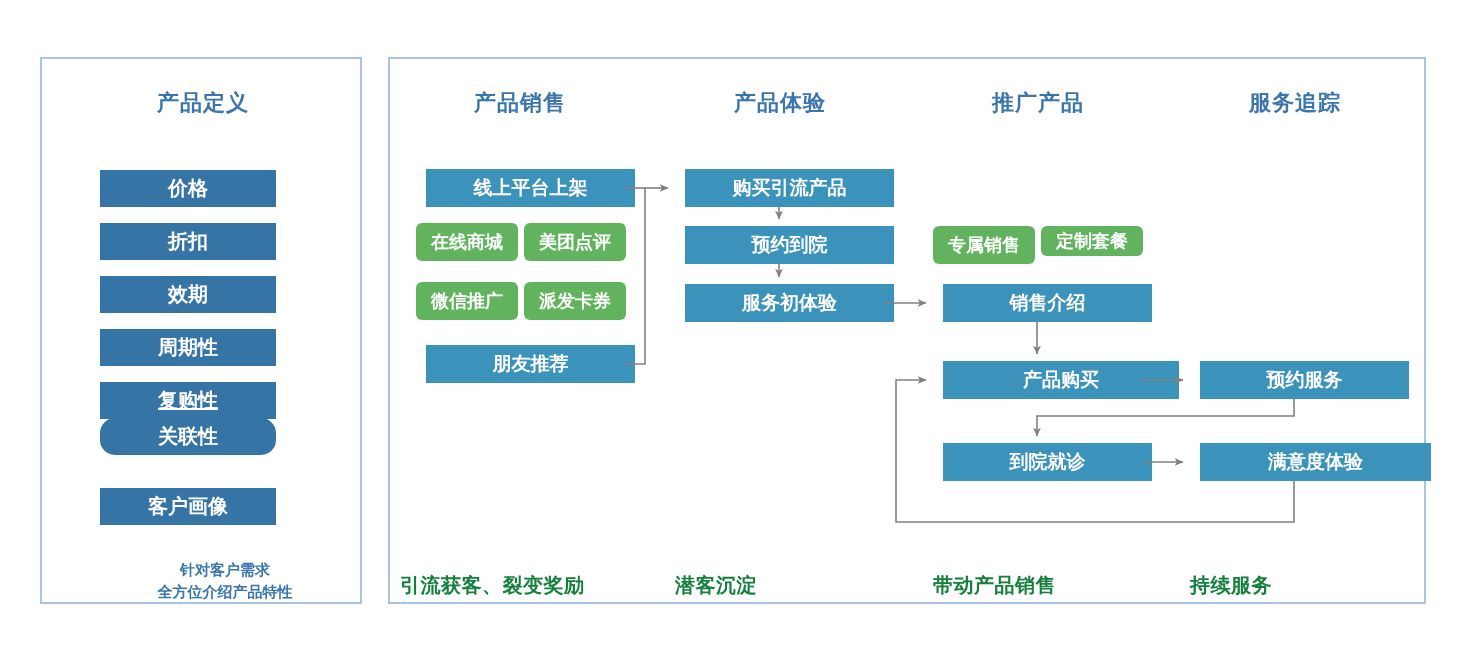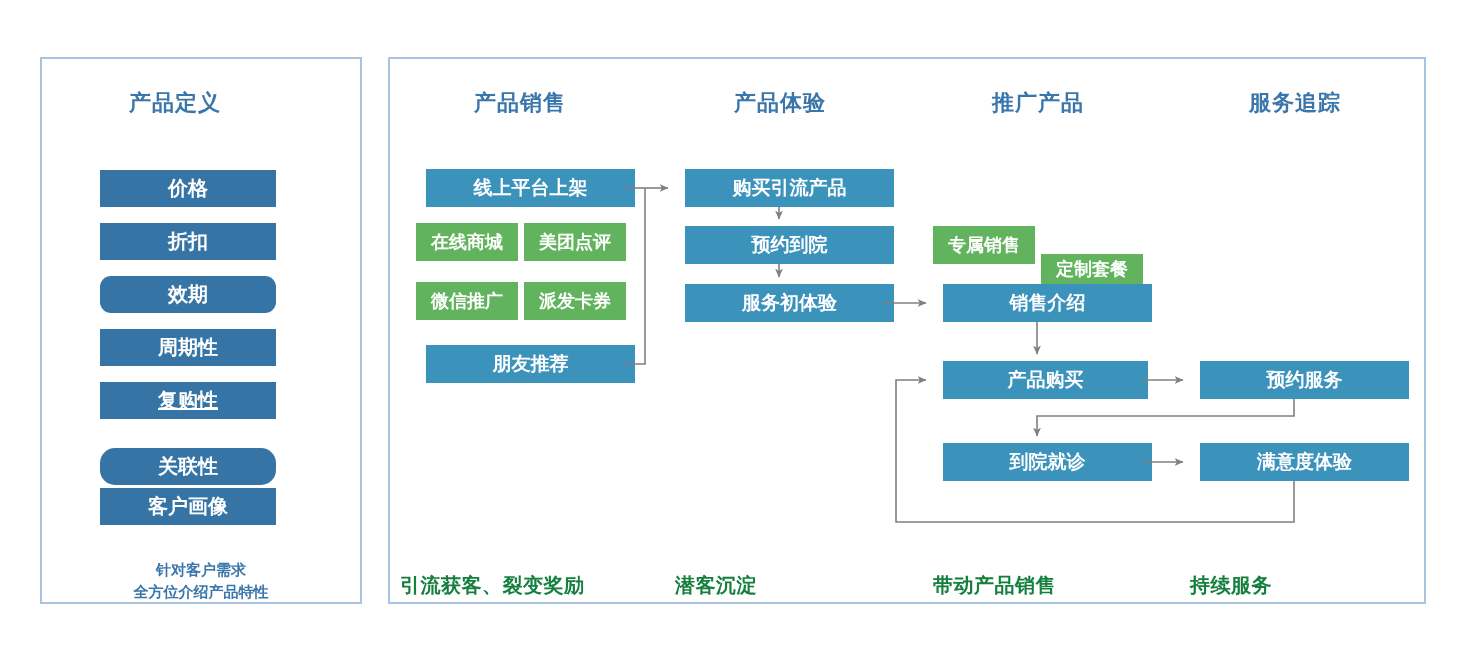--- a/index.html
+++ b/index.html
@@ -47,67 +47,68 @@
     box-sizing: border-box;
     display: flex;
     align-items: center;
     justify-content: center;
     color: #ffffff;
     font-weight: bold;
     white-space: nowrap;
   }
   .node.blue-dark { background: #3574a5; font-size: 20px; }
   .node.blue      { background: #3b92bb; font-size: 19px; margin-left: 10px; }
-  .node.green     { background: #62b35e; font-size: 18px; }
+  .node.green     { background: #62b35e; font-size: 18px; border-radius: 6px; }
 
   .caption {
     position: absolute;
     color: #3a76ab;
     font-size: 15px;
     font-weight: bold;
     text-align: center;
     line-height: 1.45;
     white-space: pre-line;
+    padding-left: 24px;
   }
 
   svg.wires {
     position: absolute;
     left: 0; top: 0;
     width: 1466px; height: 670px;
     pointer-events: none;
   }
   .wire {
     fill: none;
     stroke: #808080;
     stroke-width: 1.6;
   }
 </style>
 </head>
 <body>
 
 <div class="panel" id="panel-left"></div>
 
-<div class="col-header" style="left:40px; top:88px; width:270px;">产品定义</div>
+<div class="col-header" style="left:40px; top:88px; width:270px;padding-left:28px;">产品定义</div>
 
 <div class="node blue-dark" style="left:100px; top:170px; width:176px; height:37px;">
   <span>价格</span>
 </div>
 <div class="node blue-dark" style="left:100px; top:223px; width:176px; height:37px;">
   <span>折扣</span>
 </div>
-<div class="node blue-dark" style="left:100px; top:276px; width:176px; height:37px;border-radius:11px;">
+<div class="node blue-dark" style="left:100px; top:276px; width:176px; height:37px;">
   <span>效期</span>
 </div>
 <div class="node blue-dark" style="left:100px; top:329px; width:176px; height:37px;">
   <span>周期性</span>
 </div>
 <div class="node blue-dark" style="left:100px; top:382px; width:176px; height:37px;text-decoration:underline;">
   <span>复购性</span>
 </div>
-<div class="node blue-dark" style="left:100px; top:448px; width:176px; height:37px;border-radius:15px;">
+<div class="node blue-dark" style="left:100px; top:418px; width:176px; height:37px;border-radius:15px;">
   <span>关联性</span>
 </div>
 <div class="node blue-dark" style="left:100px; top:488px; width:176px; height:37px;">
   <span>客户画像</span>
 </div>
 
 <div class="caption" style="left:40px; top:560px; width:322px;">针对客户需求
 全方位介绍产品特性</div>
 
 <div class="panel" id="panel-right"></div>
@@ -142,37 +143,37 @@
 <div class="node blue" style="left:675px; top:226px; width:209px; height:38px;">
   <span>预约到院</span>
 </div>
 <div class="node blue" style="left:675px; top:284px; width:209px; height:38px;">
   <span>服务初体验</span>
 </div>
 
 <div class="node green" style="left:933px; top:226px; width:102px; height:38px;">
   <span>专属销售</span>
 </div>
-<div class="node green" style="left:1041px; top:226px; width:102px; height:30px;margin-top:28px;">
+<div class="node green" style="left:1041px; top:226px; width:102px; height:30px;">
   <span>定制套餐</span>
 </div>
 <div class="node blue" style="left:933px; top:284px; width:209px; height:38px;">
   <span>销售介绍</span>
 </div>
 
-<div class="node blue" style="left:933px; top:361px; width:205px; height:38px;">
+<div class="node blue" style="left:933px; top:361px; width:236px; height:38px;">
   <span>产品购买</span>
 </div>
 <div class="node blue" style="left:1190px; top:361px; width:209px; height:38px;">
   <span>预约服务</span>
 </div>
 <div class="node blue" style="left:933px; top:443px; width:209px; height:38px;">
   <span>到院就诊</span>
 </div>
-<div class="node blue" style="left:1190px; top:443px; width:209px; height:38px;">
+<div class="node blue" style="left:1190px; top:443px; width:231px; height:38px;">
   <span>满意度体验</span>
 </div>
 
 <div class="col-footer" style="left:400px; top:572px; width:240px;">引流获客、裂变奖励</div>
 <div class="col-footer" style="left:675px; top:572px; width:210px;">潜客沉淀</div>
 <div class="col-footer" style="left:933px; top:572px; width:210px;">带动产品销售</div>
 <div class="col-footer" style="left:1190px; top:572px; width:210px;">持续服务</div>
 
 <svg class="wires" viewBox="0 0 1466 670">
   <defs>

